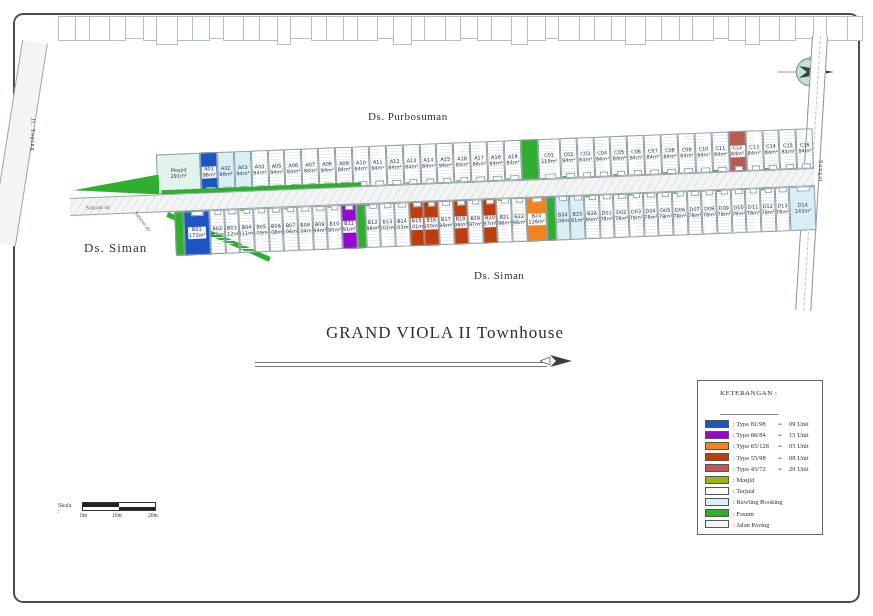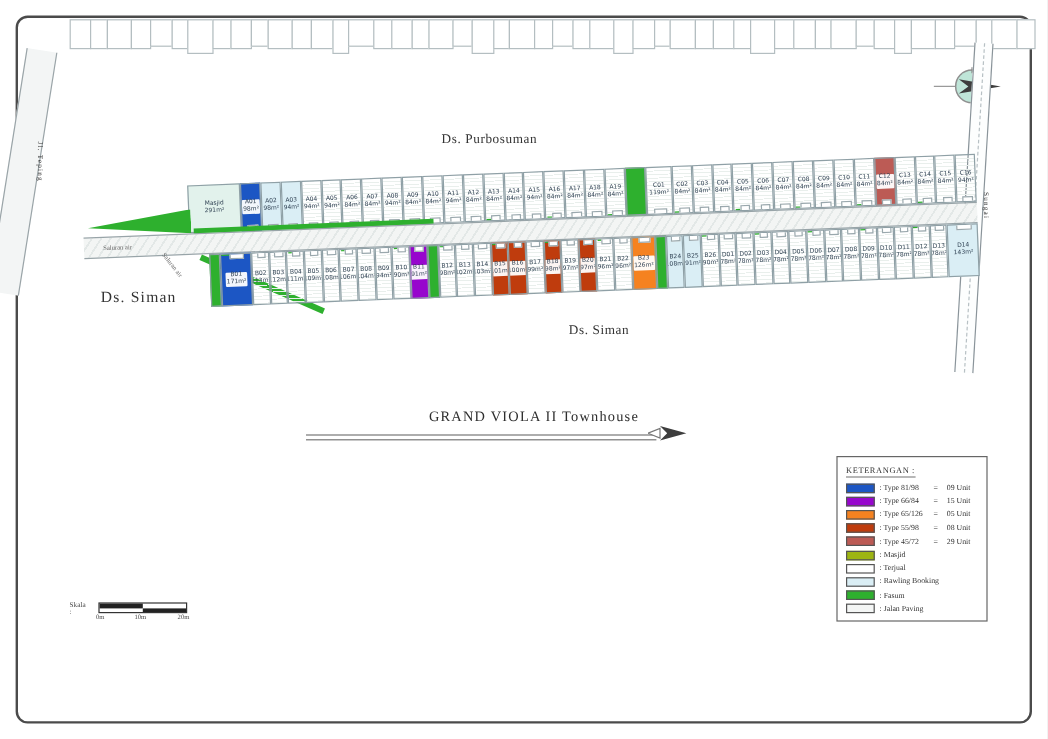--- a/index.html
+++ b/index.html
@@ -55,29 +55,29 @@
   .lbl-siman-south{left:474px;top:269px;font-size:11px;letter-spacing:0.5px;}
   .lbl-canal-a{left:86px;top:204px;font-size:5.5px;color:#666;transform:rotate(-2deg);}
   .lbl-canal-b{left:138px;top:210px;font-size:5.5px;color:#666;transform:rotate(52deg);transform-origin:0 0;}
   .lbl-jalan-left{left:30px;top:118px;}
   .lbl-sungai{left:818px;top:160px;}
   
   .compass{position:absolute;left:778px;top:52px;}
   
   .title{position:absolute;left:250px;top:322px;width:390px;text-align:center;color:#2f2f2f;}
   .title .l1{font-size:15px;letter-spacing:4px;}
-  .title .l2{font-size:12px;letter-spacing:1px;margin-top:18px;}
+  .title .l2{font-size:17px;letter-spacing:1px;margin-top:1px;}
   .title-rule{position:absolute;left:255px;top:362px;width:292px;height:3px;
        border-top:1px solid #777;border-bottom:1px solid #777;}
   .title-arrow{position:absolute;left:540px;top:353px;}
   
   .legend{position:absolute;left:697px;top:380px;width:124px;border:1px solid #666;background:#fff;
        padding-bottom:4px;}
-  .legend-title{font-size:7px;letter-spacing:0.5px;margin:5px 7px 3px;display:inline-block;
-       border-bottom:1px solid #888;padding-bottom:1px;}
+  .legend-title{font-size:7px;letter-spacing:0.5px;margin:5px 22px 3px;display:inline-block;
+       border-bottom:1px solid #888;padding-bottom:17px;}
   .legend-row{display:flex;align-items:center;gap:4px;padding:1.6px 7px;}
   .sw{width:24px;height:8px;border:1px solid #555;flex:0 0 24px;box-sizing:border-box;}
   .sw.hatched{background-image:repeating-linear-gradient(0deg,rgba(0,0,0,0) 0 1.5px,rgba(0,0,0,.16) 1.5px 2.4px);}
   .legend-label{font-size:6.5px;flex:1;white-space:nowrap;}
   .legend-eq{font-size:6.5px;width:7px;}
   .legend-val{font-size:6.5px;width:26px;}
   
   .scale{position:absolute;left:58px;top:500px;}
   .scale-label{position:absolute;left:0;top:2px;font-size:6px;color:#444;}
   .scale-bar{position:absolute;left:24px;top:2px;width:72px;height:7px;border:1px solid #333;

